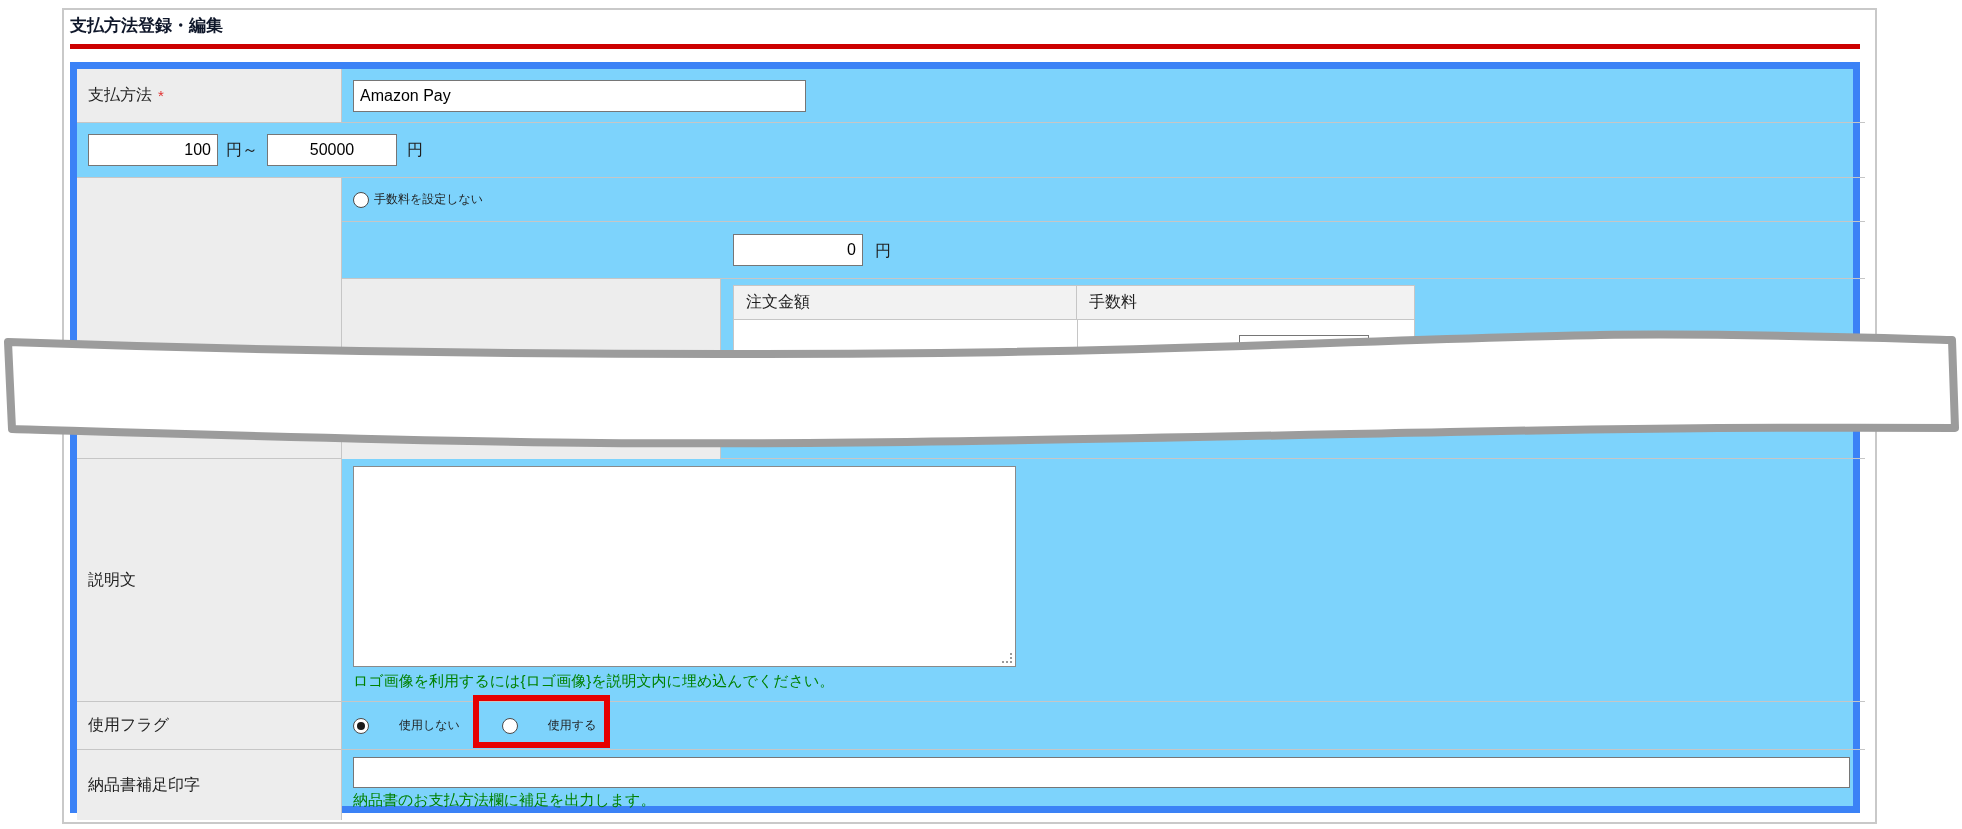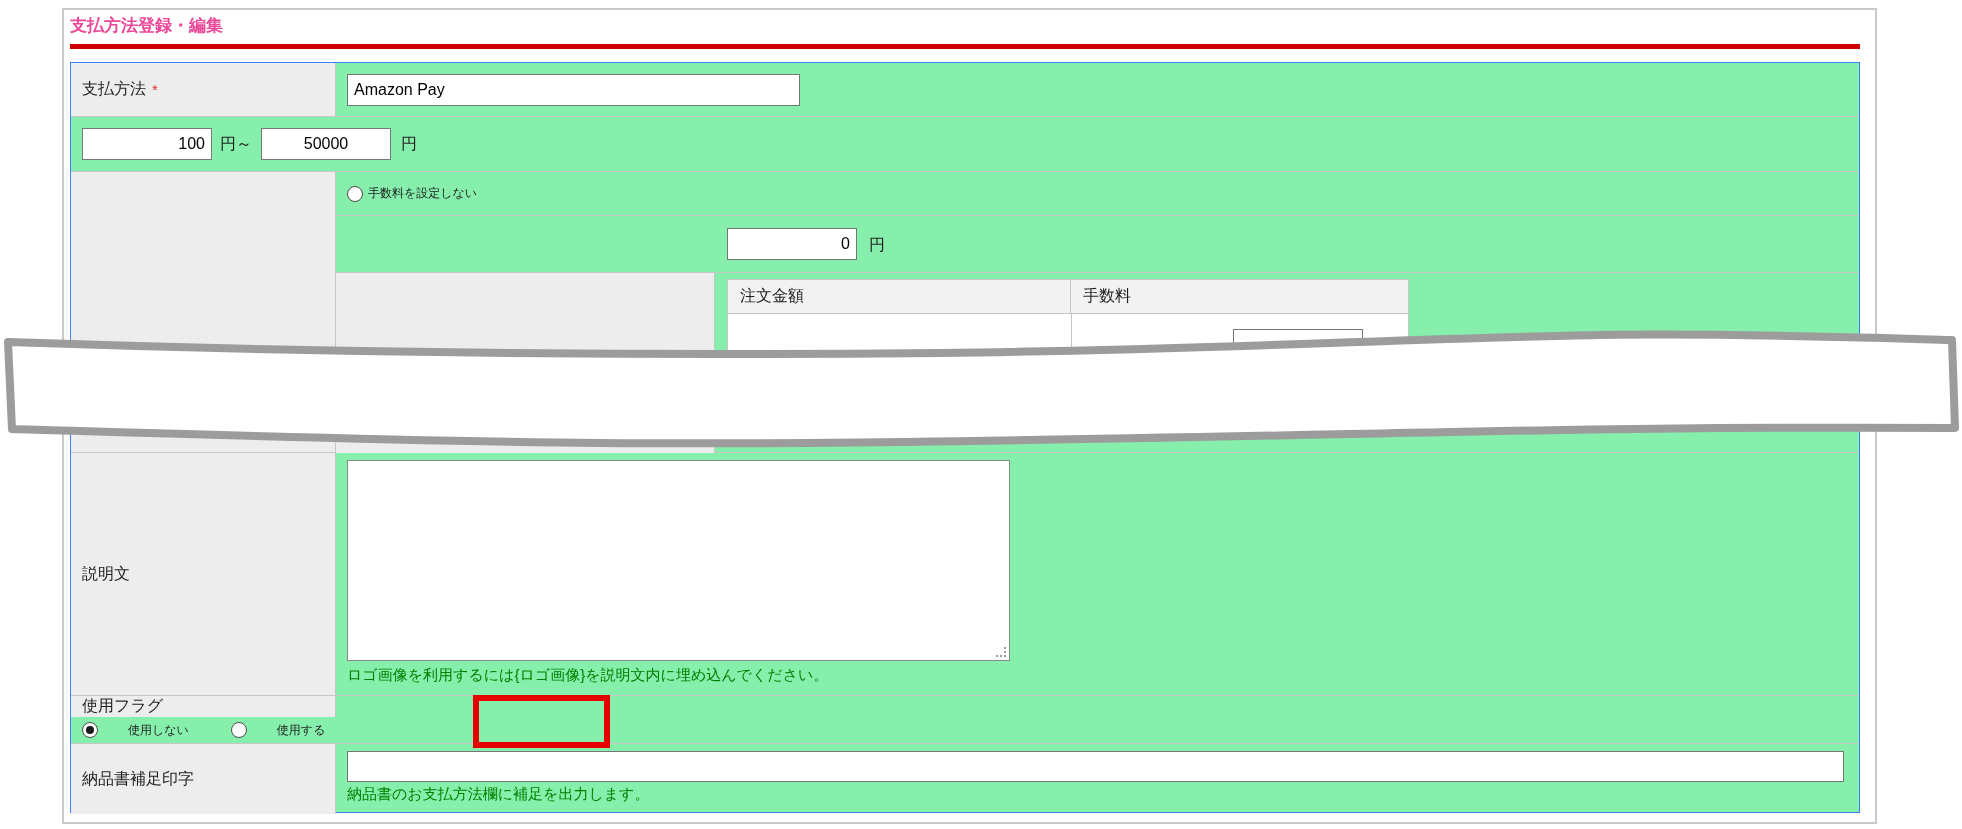--- a/index.html
+++ b/index.html
@@ -3,26 +3,26 @@
 <meta charset="utf-8">
 <style>
   * { box-sizing: border-box; margin: 0; padding: 0; }
   html,body { width:1962px; height:829px; background:#ffffff; overflow:hidden;
     font-family:"Liberation Sans","DejaVu Sans",sans-serif; color:#1f1f1f; }
   .page { position:relative; width:1962px; height:829px; background:#fff; }
 
   
   .panel { position:absolute; left:62px; top:8px; width:1815px; height:816px;
     background:#fff; border:2px solid #c9c9c9; }
-  .page-title { position:absolute; left:6px; top:4px; font-size:17px; font-weight:bold; color:#ec4899; }
+  .page-title { position:absolute; left:6px; top:4px; font-size:17px; font-weight:bold; color:#0f172a; }
   .title-rule { position:absolute; left:6px; top:34px; width:1790px; height:5px; background:#cc0000; }
 
   
   .form-table { position:absolute; left:6px; top:52px; width:1790px; height:751px;
-    border:1px solid #3b82f6; background:#86efac; }
+    border:7px solid #3b82f6; background:#7dd3fc; }
   .row { position:absolute; left:0; width:1788px; display:flex; border-bottom:1px solid #c6c6c6; }
   .row.last { border-bottom:none; }
   .label-cell { width:265px; min-width:265px; background:#ededed; border-right:1px solid #c6c6c6;
     display:flex; align-items:center; padding-left:11px; font-size:16px; }
   .content-cell { flex:1; position:relative; }
   .req { color:#e03030; margin-left:6px; font-size:15px; }
 
   input.txt, .fake-input { border:1px solid #767676; background:#fff; font-size:16px; height:32px;
     font-family:"Liberation Sans","DejaVu Sans",sans-serif; padding:0 6px; }
   input.num { text-align:right; }
@@ -142,21 +142,21 @@
               <i></i>
               <i></i>
               <i></i>
               <i></i>
               <i></i>
             </span>
           <div class="hint" style="position:absolute; left:11px; top:213px;">ロゴ画像を利用するには{ロゴ画像}を説明文内に埋め込んでください。</div>
         </div>
       </div>
 
-      <div class="row" style="top:633px; height:48px;flex-direction:column;">
+      <div class="row" style="top:633px; height:48px;">
         <div class="label-cell">
           <span>使用フラグ</span>
         </div>
         <div class="content-cell flexline" style="padding-left:11px;gap:25px;">
           <span class="radio checked"></span>
           <span class="radio-label">使用しない</span>
           <span class="radio" style="margin-left:17px;"></span>
           <span class="radio-label">使用する</span>
         </div>
       </div>

